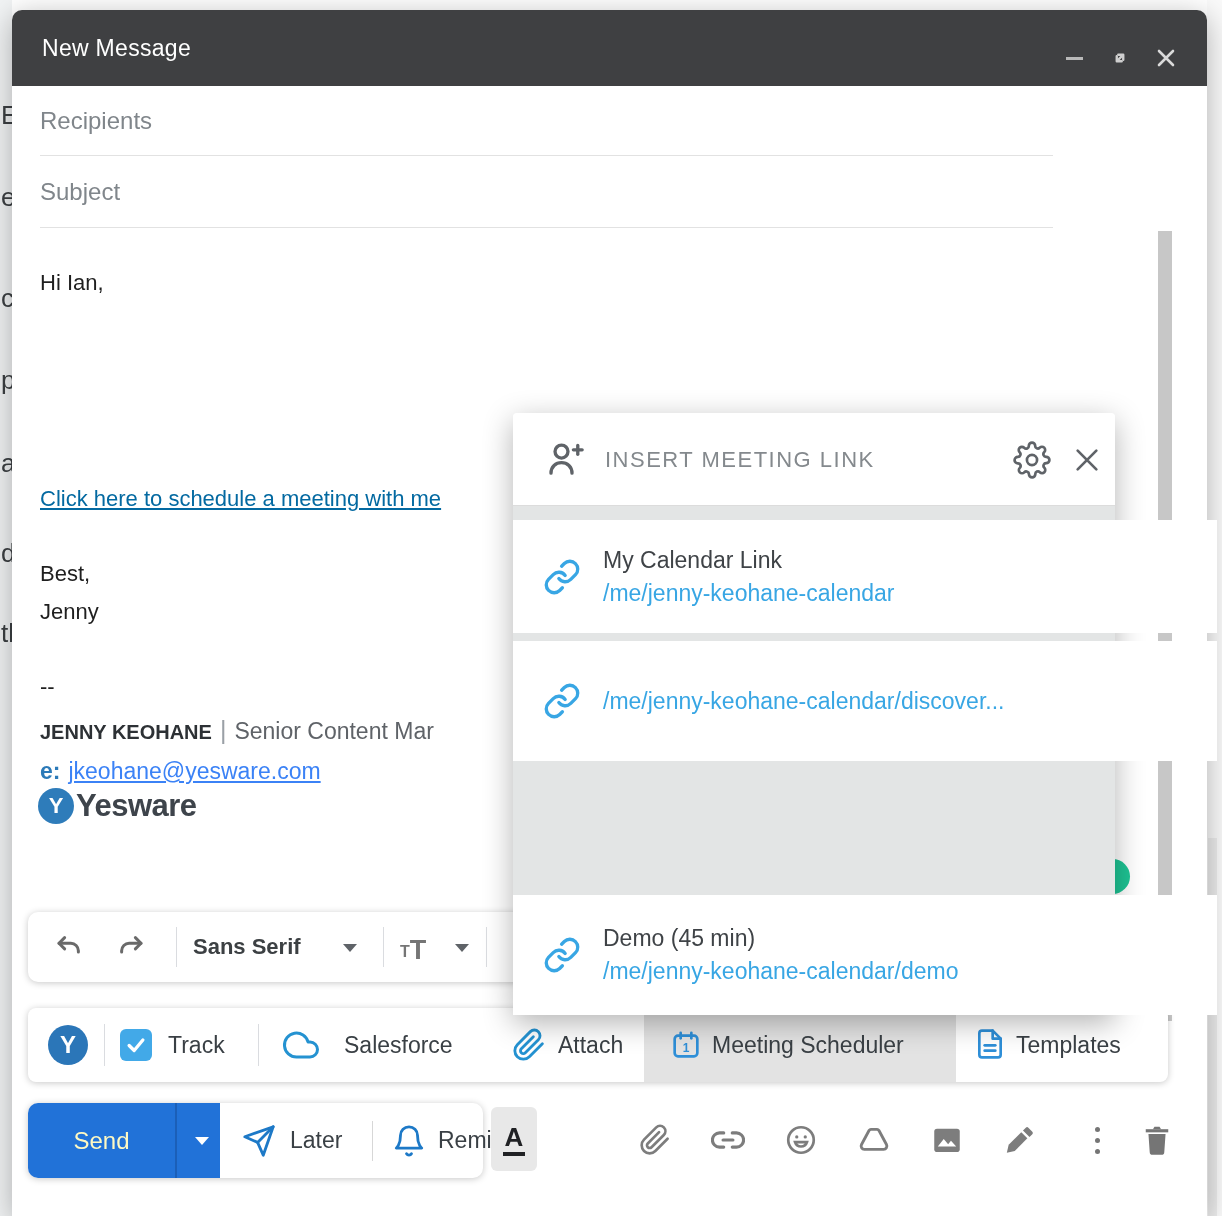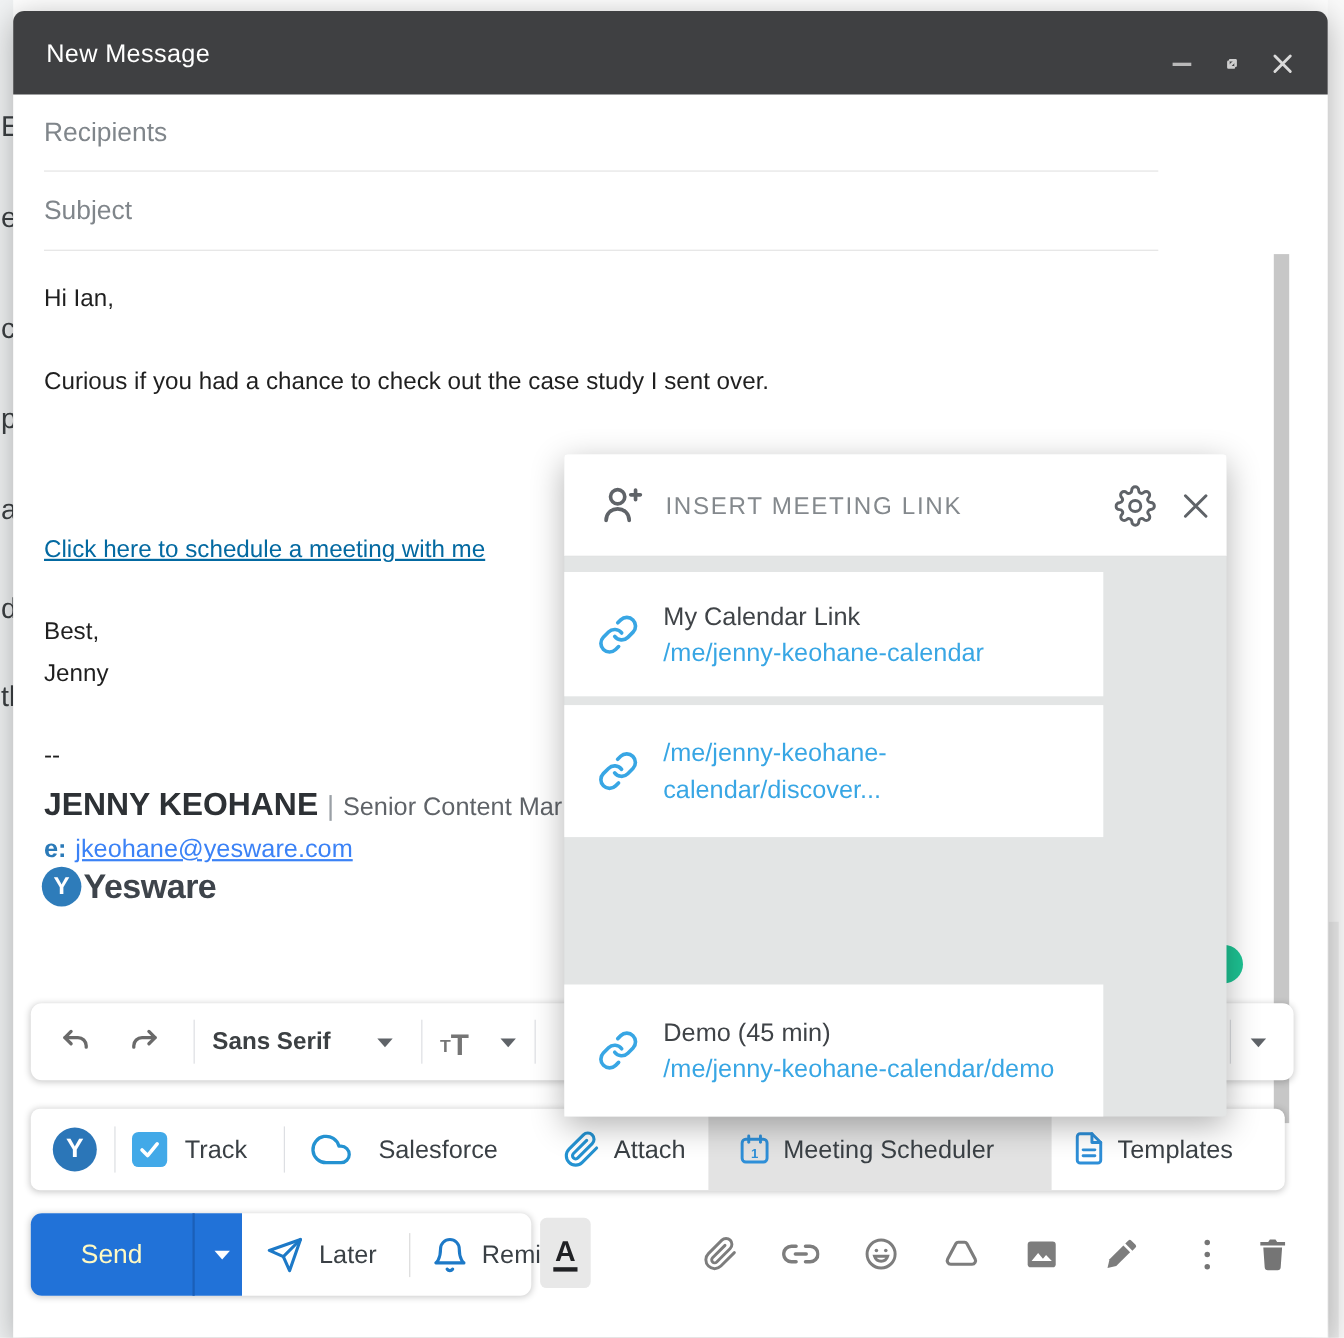--- a/index.html
+++ b/index.html
@@ -25,21 +25,21 @@
   .fieldrow { left:0; width:1071px; }
   #row-recipients { top:76px; height:70px; }
   #row-subject { top:146px; height:72px; }
   .fieldrow .ph { position:absolute; left:28px; top:0; bottom:0; display:flex; align-items:center; font-size:24px; color:#80868b; }
   .fieldrow .rule { position:absolute; left:28px; right:30px; bottom:0; height:1px; background:#e2e2e2; }
 
   
   .bodyline { left:28px; font-size:22px; color:#1f1f1f; white-space:nowrap; }
   #body-link { color:#0369a1; text-decoration:underline; cursor:pointer; }
   #sig-line { left:28px; top:706px; white-space:nowrap; }
-  #sig-name { font-size:29px; font-weight:bold; color:#2d3135; }
+  #sig-name { font-size:20px; font-weight:bold; color:#2d3135; }
   #sig-sep { font-size:25px; color:#9aa0a6; padding:0 8px; }
   #sig-title { font-size:23px; color:#5f6368; }
   #email-line { left:28px; top:748px; white-space:nowrap; }
   #email-label { font-size:23px; font-weight:bold; color:#2b7ab8; }
   #email-addr { font-size:23px; color:#3b82f6; text-decoration:underline; margin-left:8px; }
   #sig-logo { left:26px; top:778px; display:flex; align-items:center; }
   .ymark { width:36px; height:36px; border-radius:50%; background:#2e7cba; color:#fff; display:flex; align-items:center; justify-content:center;
            font-weight:bold; font-size:22px; }
   #sig-brand { font-size:31px; font-weight:bold; color:#3e444b; margin-left:2px; letter-spacing:-.5px; }
 
@@ -77,21 +77,21 @@
   #a-pill span { font-size:26px; font-weight:bold; color:#202124; border-bottom:4px solid #202124; padding:0 2px 1px; line-height:28px; }
   .grayicon { z-index:6; width:40px; height:40px; top:1120px; }
   #dots-btn { display:flex; flex-direction:column; gap:6px; align-items:center; justify-content:center; width:22px; }
   .dot { width:5px; height:5px; border-radius:50%; background:#757575; }
 
   
   #popup { left:513px; top:413px; width:602px; height:602px; background:#e3e5e5; border-radius:3px;
            box-shadow:0 8px 30px rgba(0,0,0,.30); z-index:10; }
   #popup-header { position:absolute; left:0; top:0; width:602px; height:93px; background:#fff; border-bottom:1px solid #dcdcdc; border-radius:3px 3px 0 0; }
   #popup-title { position:absolute; left:92px; top:0; line-height:93px; font-size:22px; letter-spacing:1.5px; color:#84898d; font-weight:500; }
-  .pitem { position:absolute; left:0; width:490px; background:#fff; display:flex; align-items:center; padding-left:30px; cursor:pointer; }
+  .pitem { position:absolute; left:0; width:704px; background:#fff; display:flex; align-items:center; padding-left:30px; cursor:pointer; }
   .pitem .txt { margin-left:22px; }
   .pitem .ptitle { font-size:23px; color:#3f4347; font-weight:500; line-height:33px; }
   .pitem .purl { font-size:23px; color:#38a6e4; line-height:33px; }
   svg { display:block; }
 </style>
 </head>
 <body>
 
 <div id="left-strip" class="abs">
   <span class="frag" style="top:100px">E</span>
@@ -128,22 +128,21 @@
 
   <div id="row-recipients" class="fieldrow abs">
     <span class="ph">Recipients</span>
     <div class="rule"></div>
   </div>
   <div id="row-subject" class="fieldrow abs">
     <span class="ph">Subject</span>
     <div class="rule"></div>
   </div>
 
-  <div class="bodyline abs" style="top:248px">Hi Ian,</div>
-  <div class="bodyline abs" style="top:324px">Curious if you had a chance to check out the case study I sent over.</div>
+  <div class="bodyline abs" style="top:260px">Hi Ian,</div>
   <div class="bodyline abs" style="top:476px"><span id="body-link">Click here to schedule a meeting with me</span></div>
   <div class="bodyline abs" style="top:551px">Best,</div>
   <div class="bodyline abs" style="top:589px">Jenny</div>
   <div class="bodyline abs" style="top:664px">--</div>
 
   <div id="sig-line" class="abs">
     <span id="sig-name">JENNY KEOHANE</span><span id="sig-sep">|</span><span id="sig-title">Senior Content Mar</span>
   </div>
   <div id="email-line" class="abs">
     <span id="email-label">e:</span><span id="email-addr">jkeohane@yesware.com</span>

